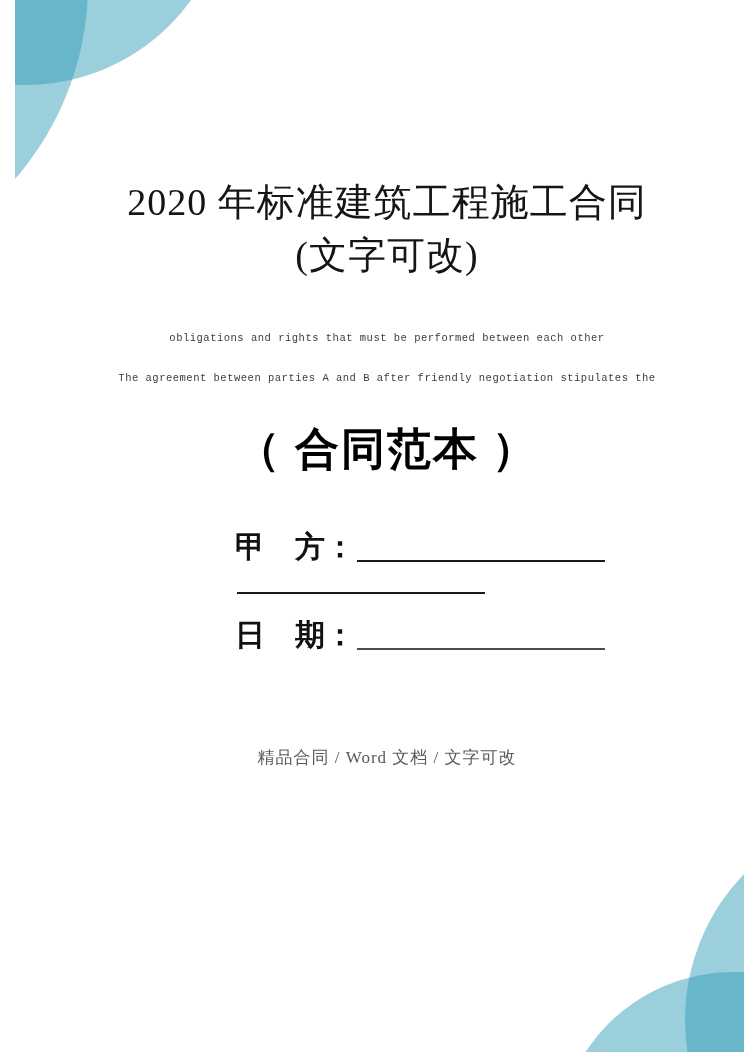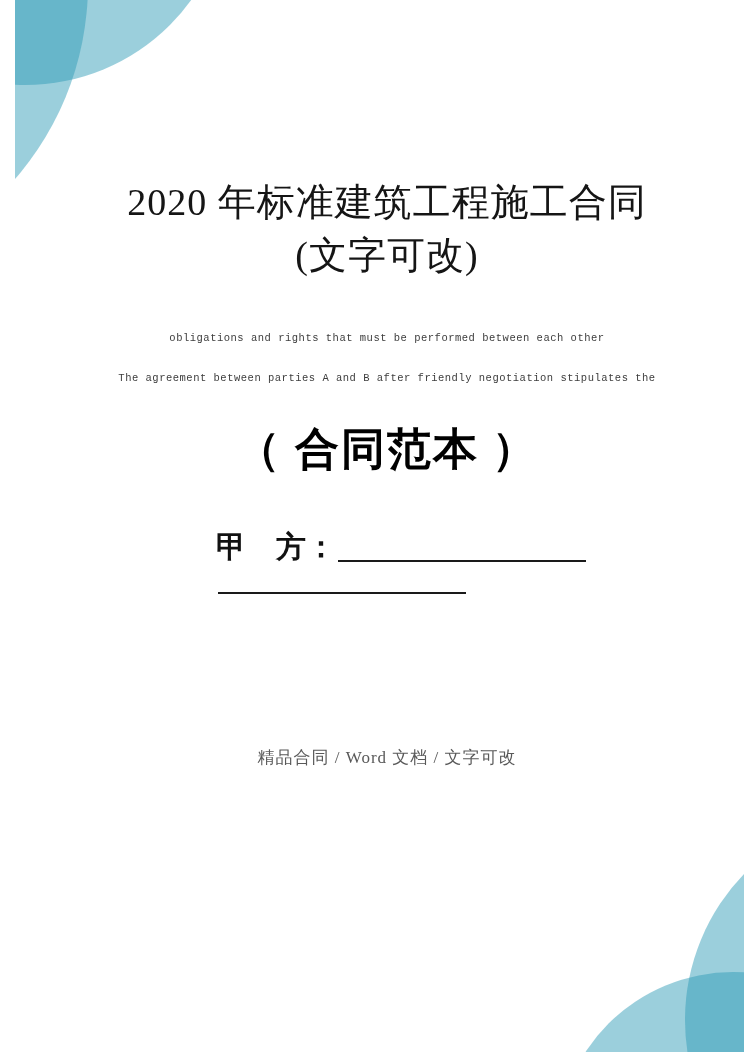--- a/index.html
+++ b/index.html
@@ -64,21 +64,21 @@
     font-size: 44px;
     font-weight: 700;
     color: #000000;
     letter-spacing: 2px;
   }
 
   
   .form-area {
     position: absolute;
     top: 532px;
-    left: 201px;
+    left: 220px;
   }
   .form-row {
     display: flex;
     align-items: flex-end;
     margin-bottom: 26px;
   }
   .form-label {
     font-size: 30px;
     line-height: 1;
     font-weight: 700;
@@ -136,17 +136,21 @@
   <div class="template-label">（ 合同范本 ）</div>
 
   <div class="form-area">
     <div class="form-row">
       <span class="form-label">甲　方：</span>
       <span class="form-blank"></span>
     </div>
     <div class="form-row">
       <span class="form-blank"></span>
     </div>
+    <div class="form-row">
+      <span class="form-label">日　期：</span>
+      <span class="form-blank"></span>
+    </div>
   </div>
 
   <div class="doc-footer">精品合同 / Word 文档 / 文字可改</div>
 
 </div>
 
 </body></html>

